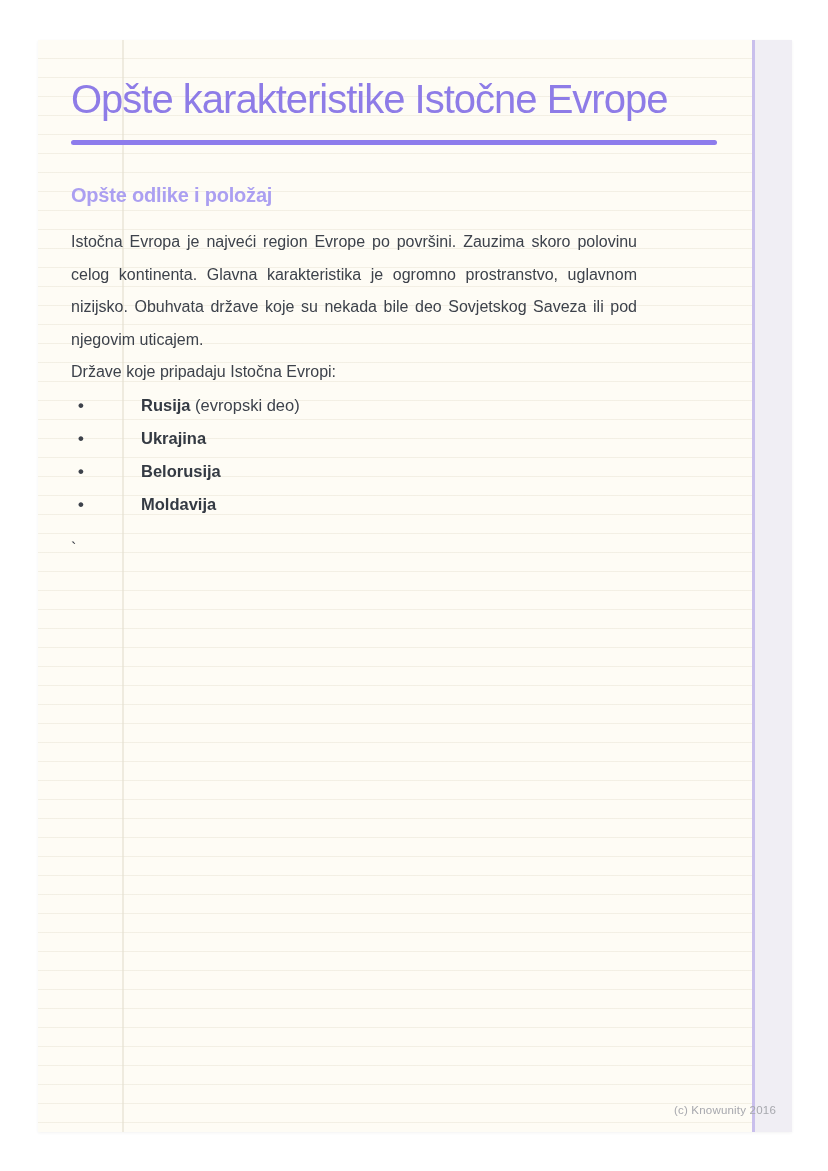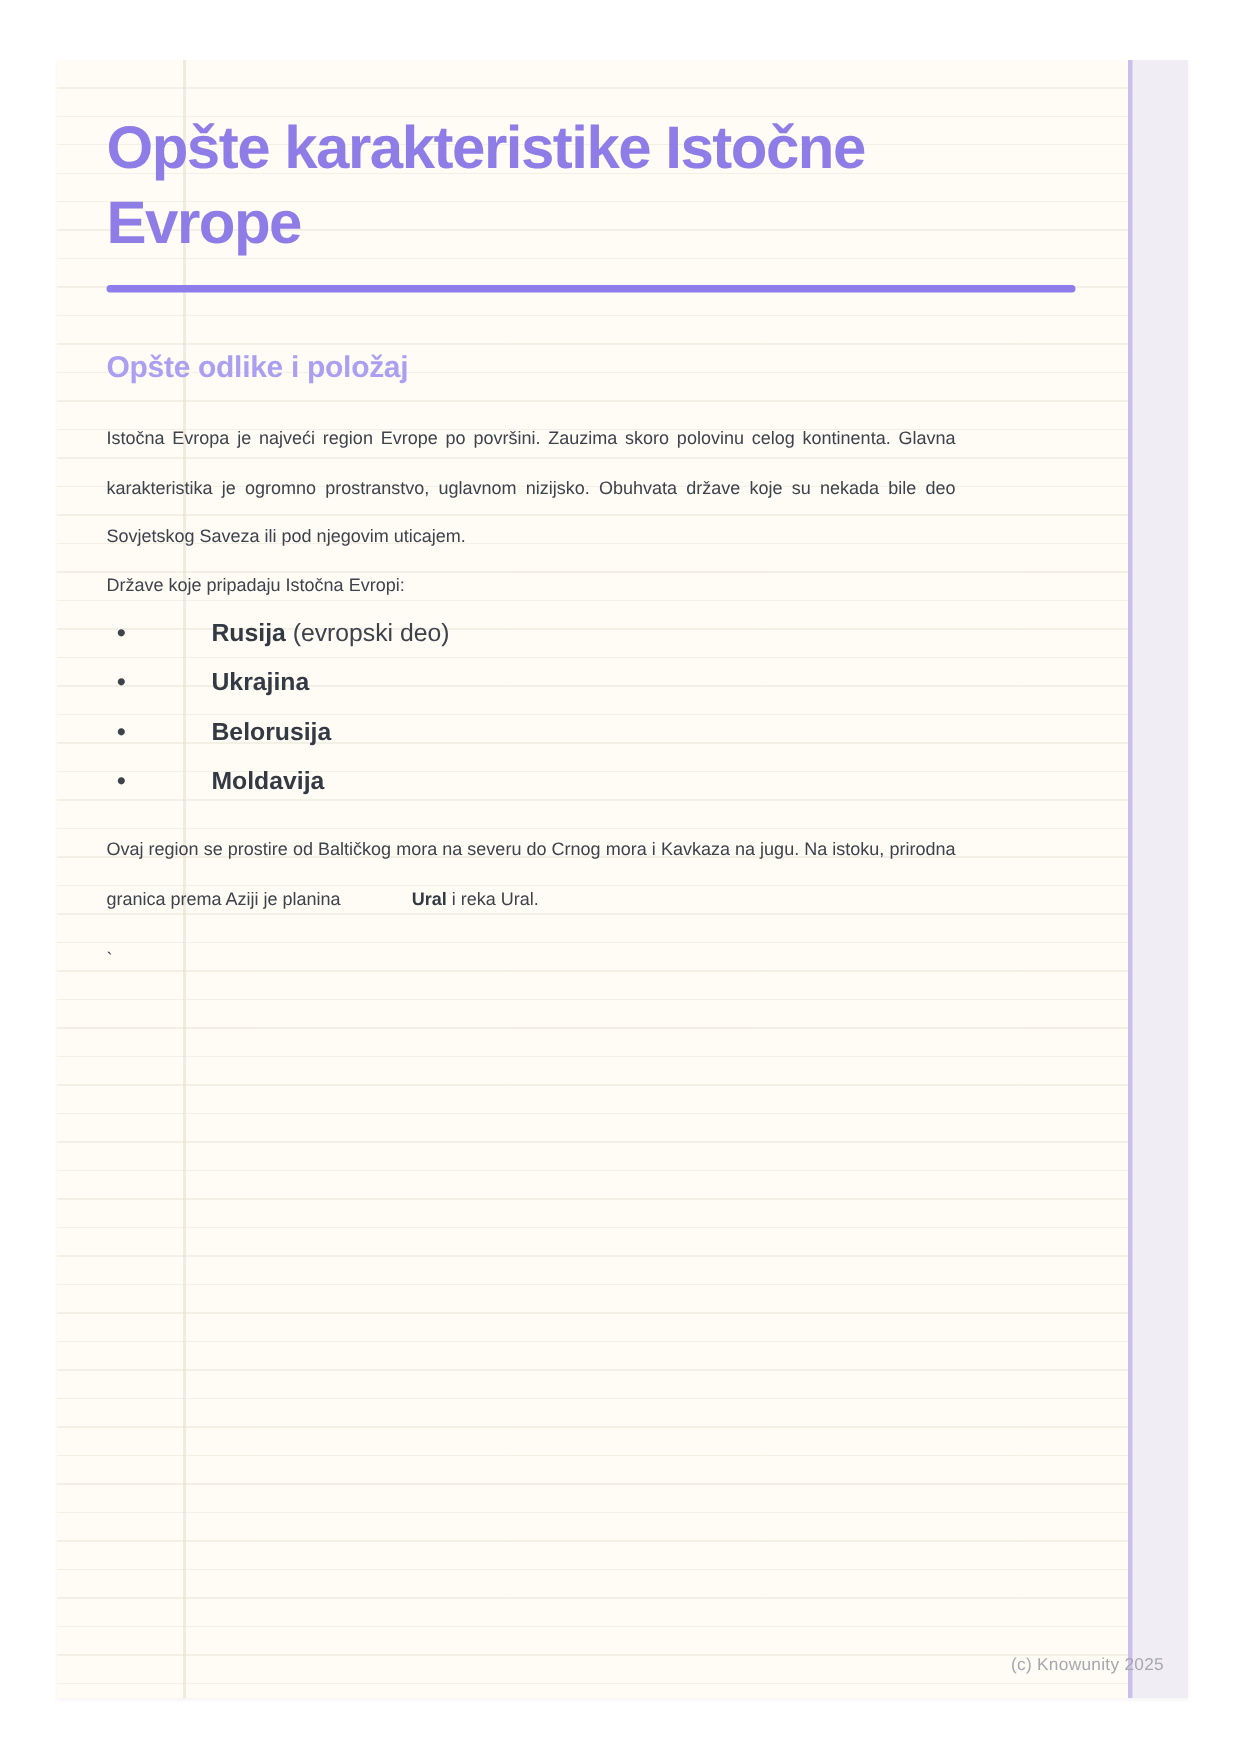--- a/index.html
+++ b/index.html
@@ -45,21 +45,21 @@
     position: absolute;
     left: 33px; top: 0;
     width: 646px;
     z-index: 2;
   }
   .doc-title {
     margin: 34px 0 0 0;
     width: 620px;
     font-size: 40px;
     line-height: 50px;
-    font-weight: bold;
+    font-weight: normal;
     letter-spacing: -1px;
     color: #8e7ce7;
   }
   .title-rule {
     margin-top: 16px;
     height: 5px;
     width: 100%;
     background: #8d7cec;
     border-radius: 3px;
   }
@@ -67,21 +67,21 @@
     margin: 36px 0 0 0;
     font-size: 20px;
     line-height: 28px;
     font-weight: bold;
     letter-spacing: -0.2px;
     color: #ab9ff1;
   }
   .body-text p {
     margin: 0;
     width: 566px;
-    font-size: 12px;
+    font-size: 16px;
     line-height: 32.5px;
     color: #3d424b;
   }
   .body-text p.justified { text-align: justify; }
   .body-text p.first-para { margin-top: 17px; }
   ul.country-list {
     margin: 0 0 12px 0;
     padding: 0;
     list-style: none;
     width: 566px;
@@ -146,20 +146,19 @@
         <li>
           <span class="bullet">•</span>
           <span class="country-name">Belorusija</span><span></span>
         </li>
         <li>
           <span class="bullet">•</span>
           <span class="country-name">Moldavija</span><span></span>
         </li>
       </ul>
 
-      <p class="justified"><span>Ovaj region se prostire od Baltičkog mora na severu do Crnog mora i Kavkaza na jugu. Na istoku, prirodna granica prema Aziji je planina </span><strong class="bold-text">Ural</strong><span> i reka Ural.</span></p>
 
       <p class="stray-char">`</p>
     </div>
   </div>
 
-  <div class="page-footer">(c) Knowunity 2025</div>
+  <div class="page-footer">(c) Knowunity 2016</div>
 </div>
 
 </body></html>

